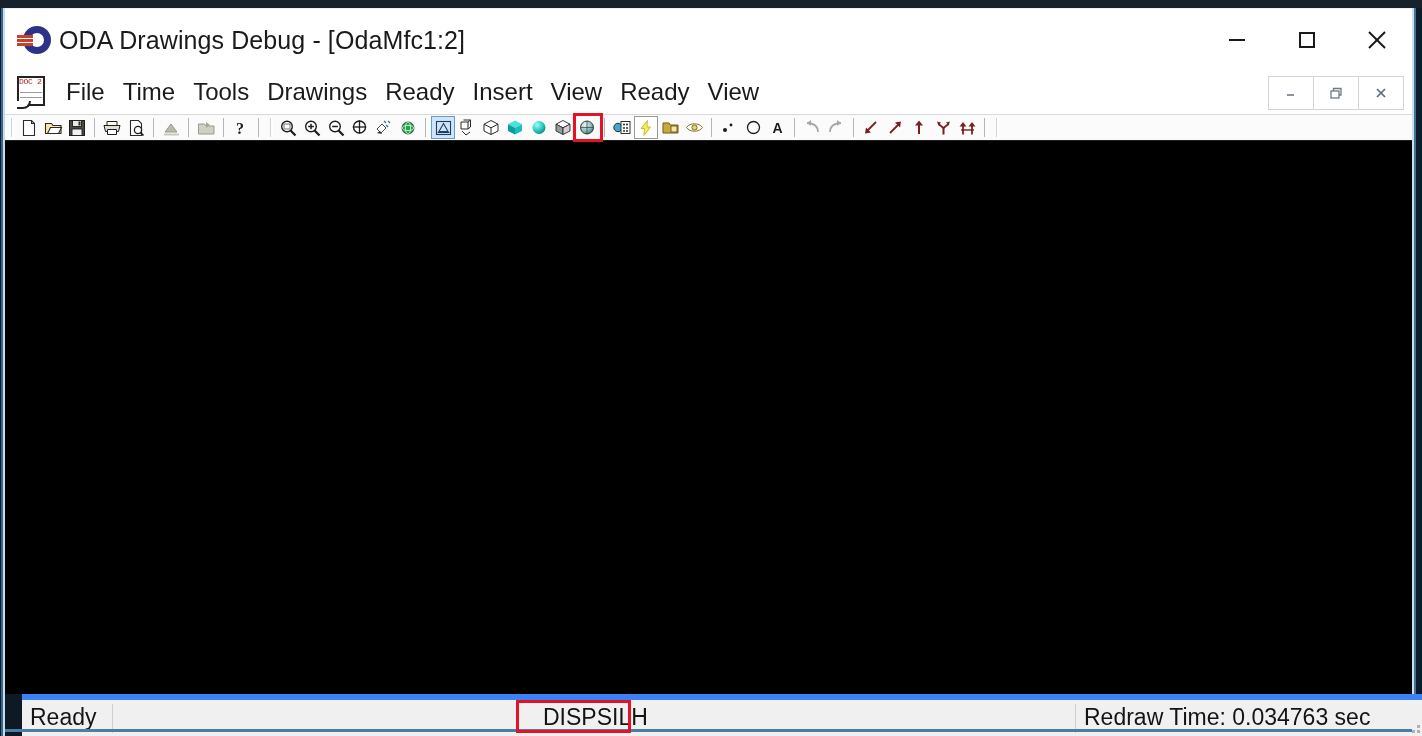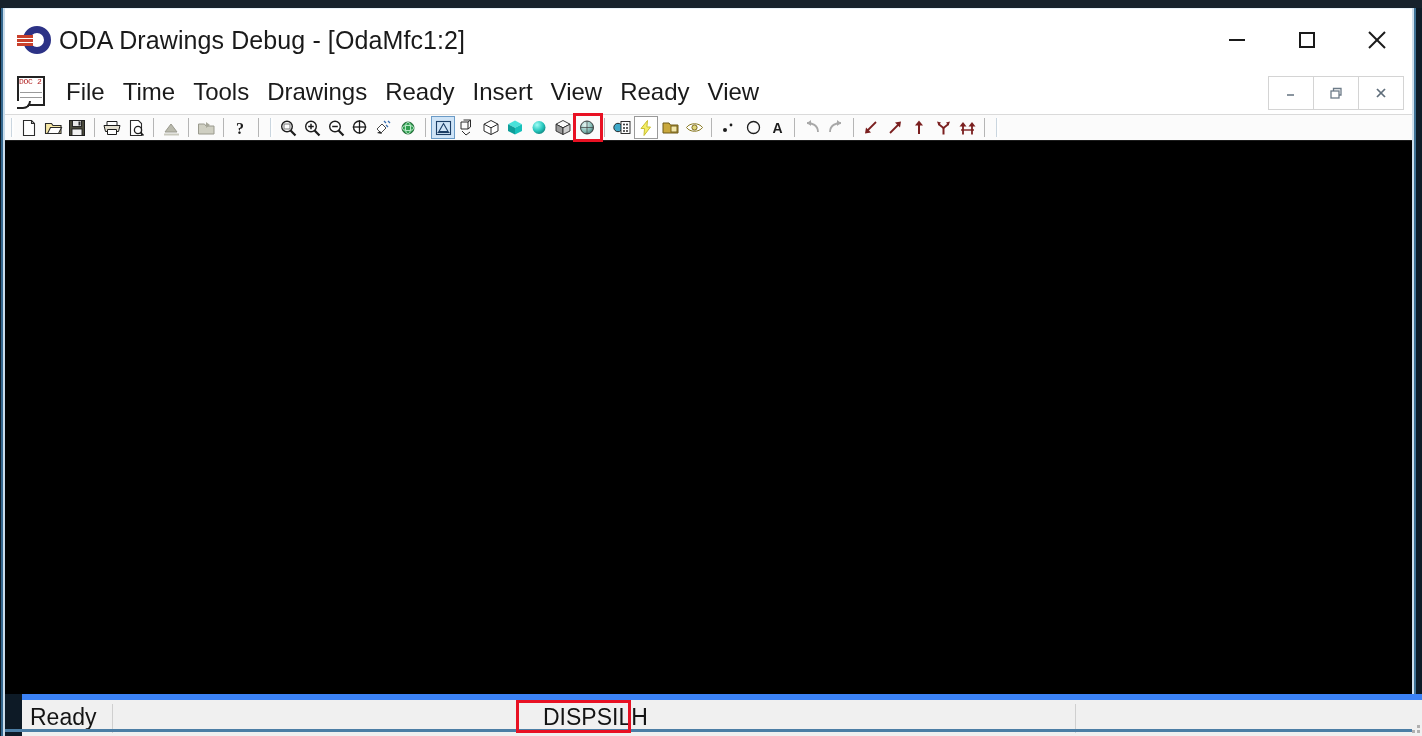--- a/index.html
+++ b/index.html
@@ -667,20 +667,21 @@
 
   <div class="annot-box" id="annot-toolbar"></div>
 
   <div id="canvas-area"></div>
 
   <div id="status-bar">
     <div id="status-ready">Ready</div>
     <div class="status-div" id="status-div-1"></div>
     <div id="status-dispsilh">DISPSILH</div>
     <div class="status-div" id="status-div-2"></div>
+    <div id="status-redraw">Redraw Time: 0.034763 sec</div>
     <div id="resize-grip">
       <div class="grip-dot" style="left:10px; top:0px;"></div>
       <div class="grip-dot" style="left:5px;  top:5px;"></div>
       <div class="grip-dot" style="left:10px; top:5px;"></div>
       <div class="grip-dot" style="left:0px;  top:10px;"></div>
       <div class="grip-dot" style="left:5px;  top:10px;"></div>
       <div class="grip-dot" style="left:10px; top:10px;"></div>
     </div>
   </div>
 

